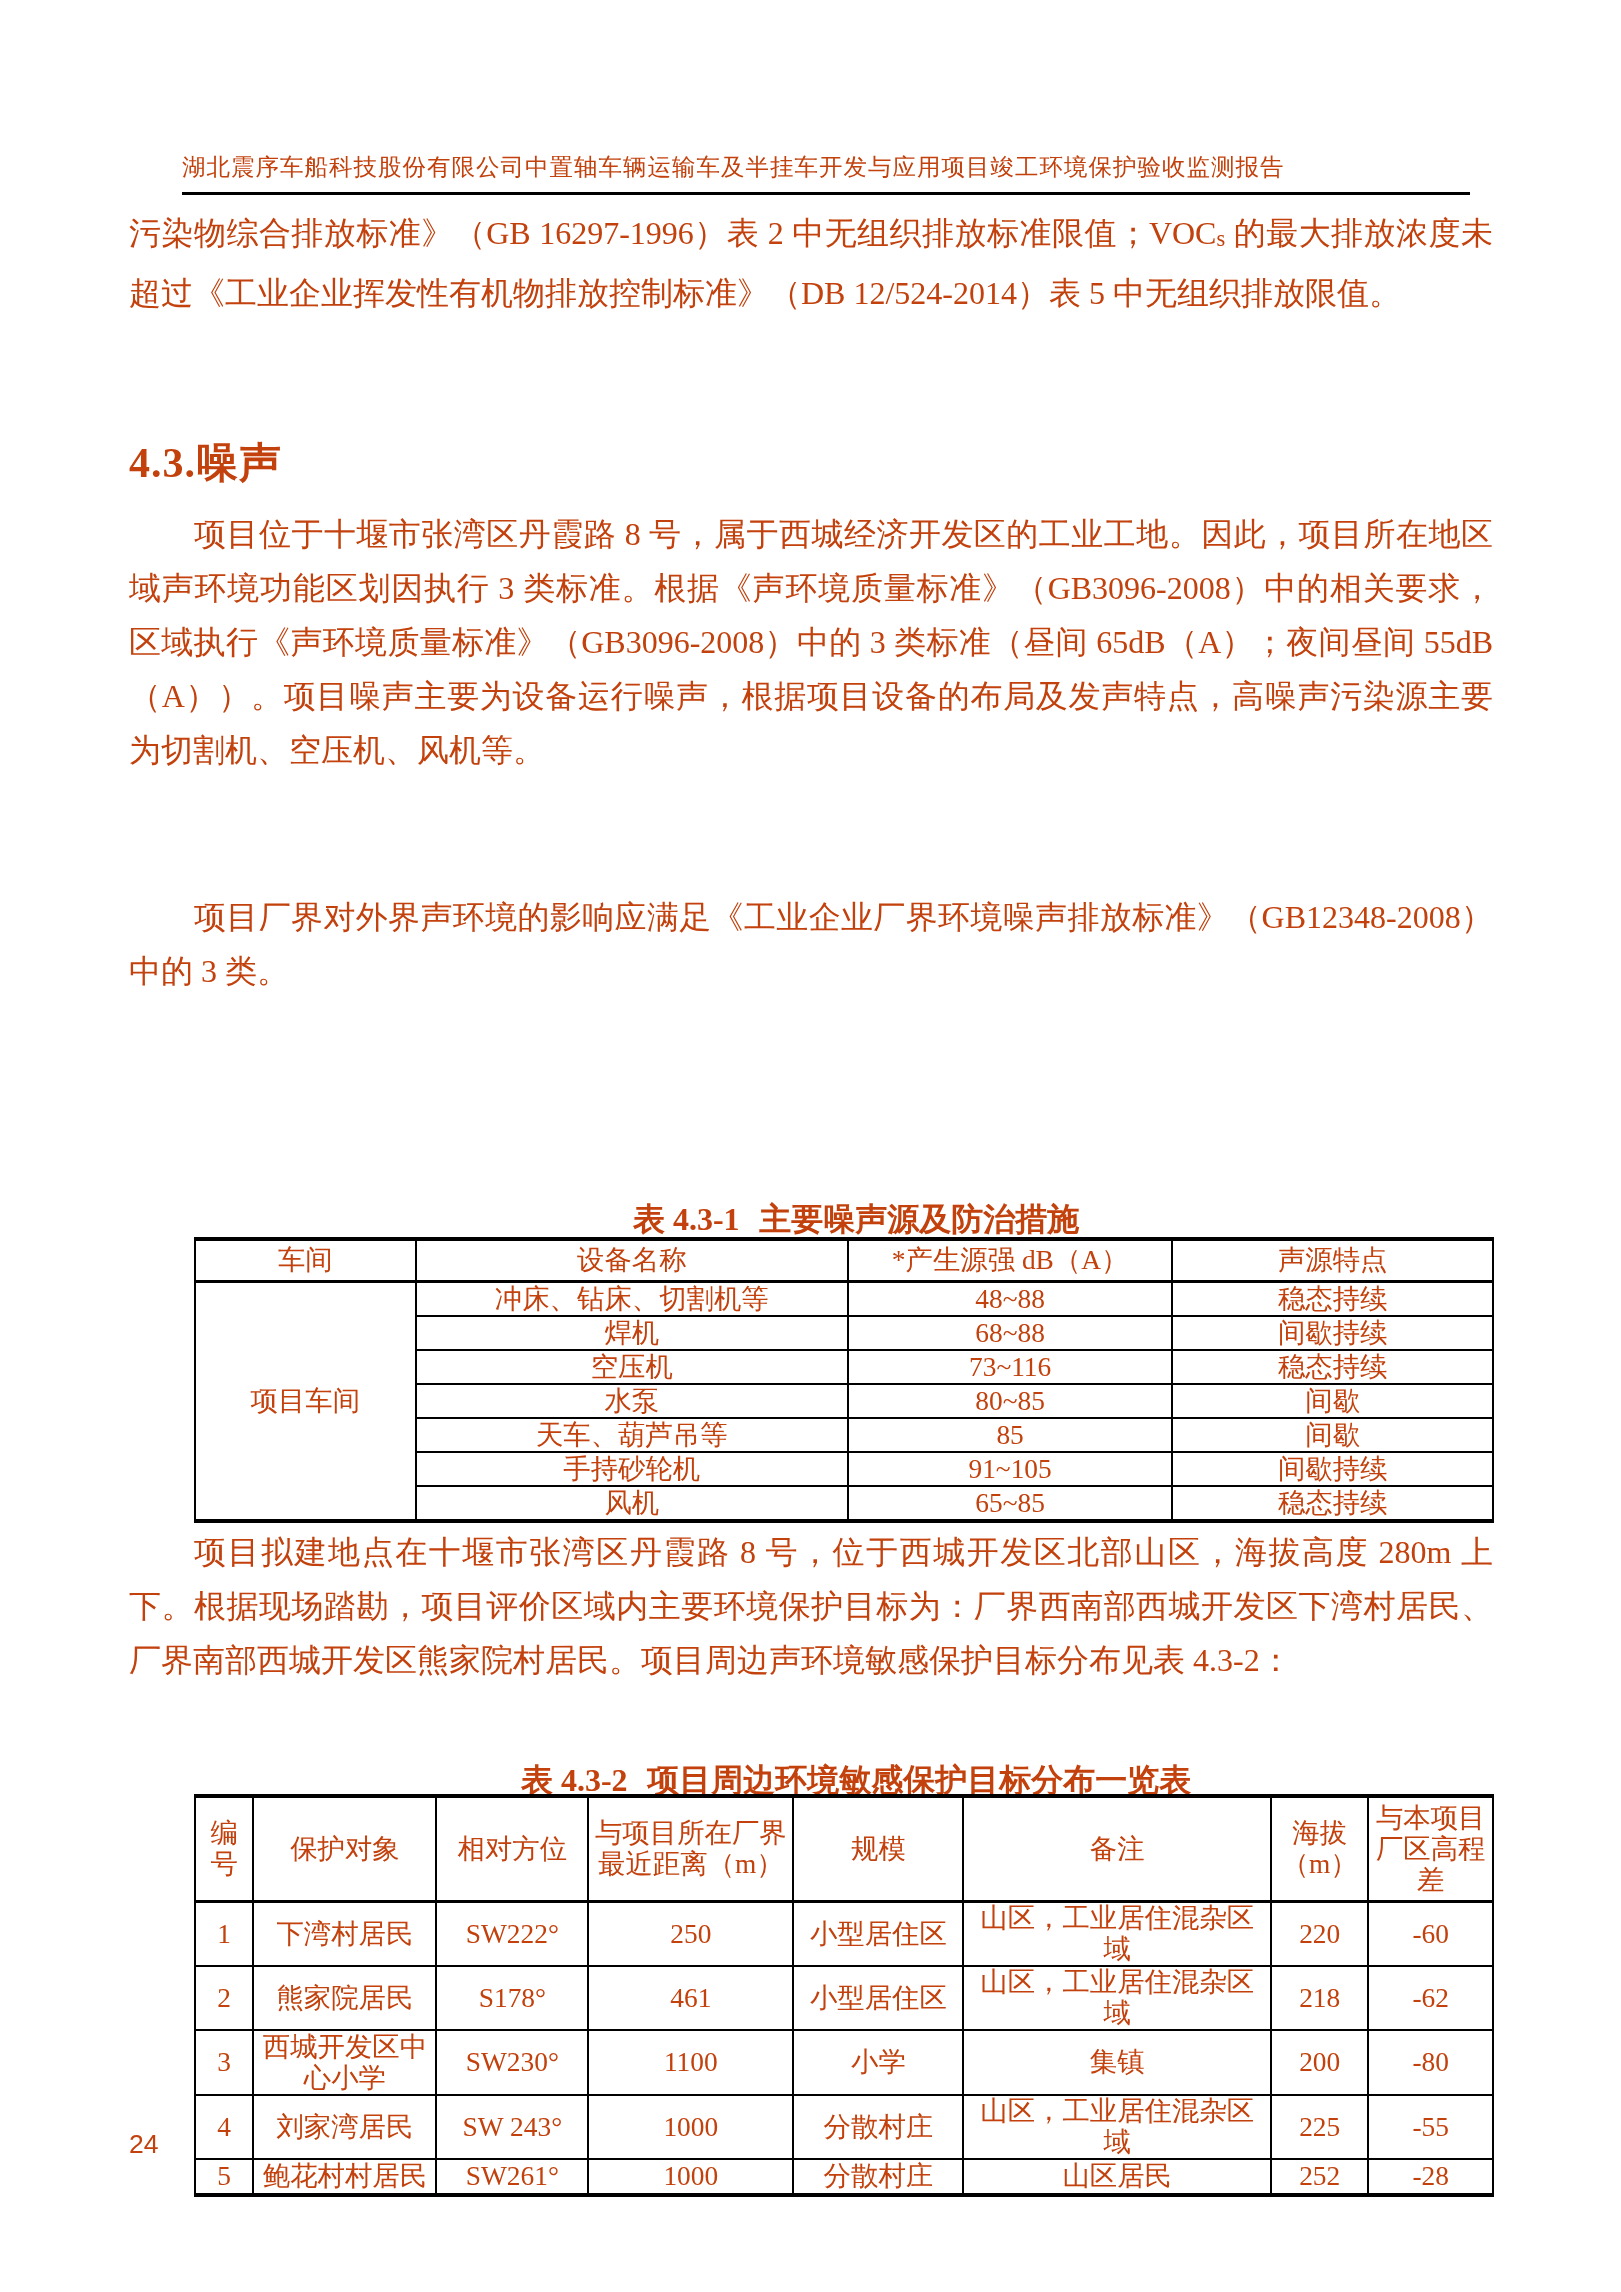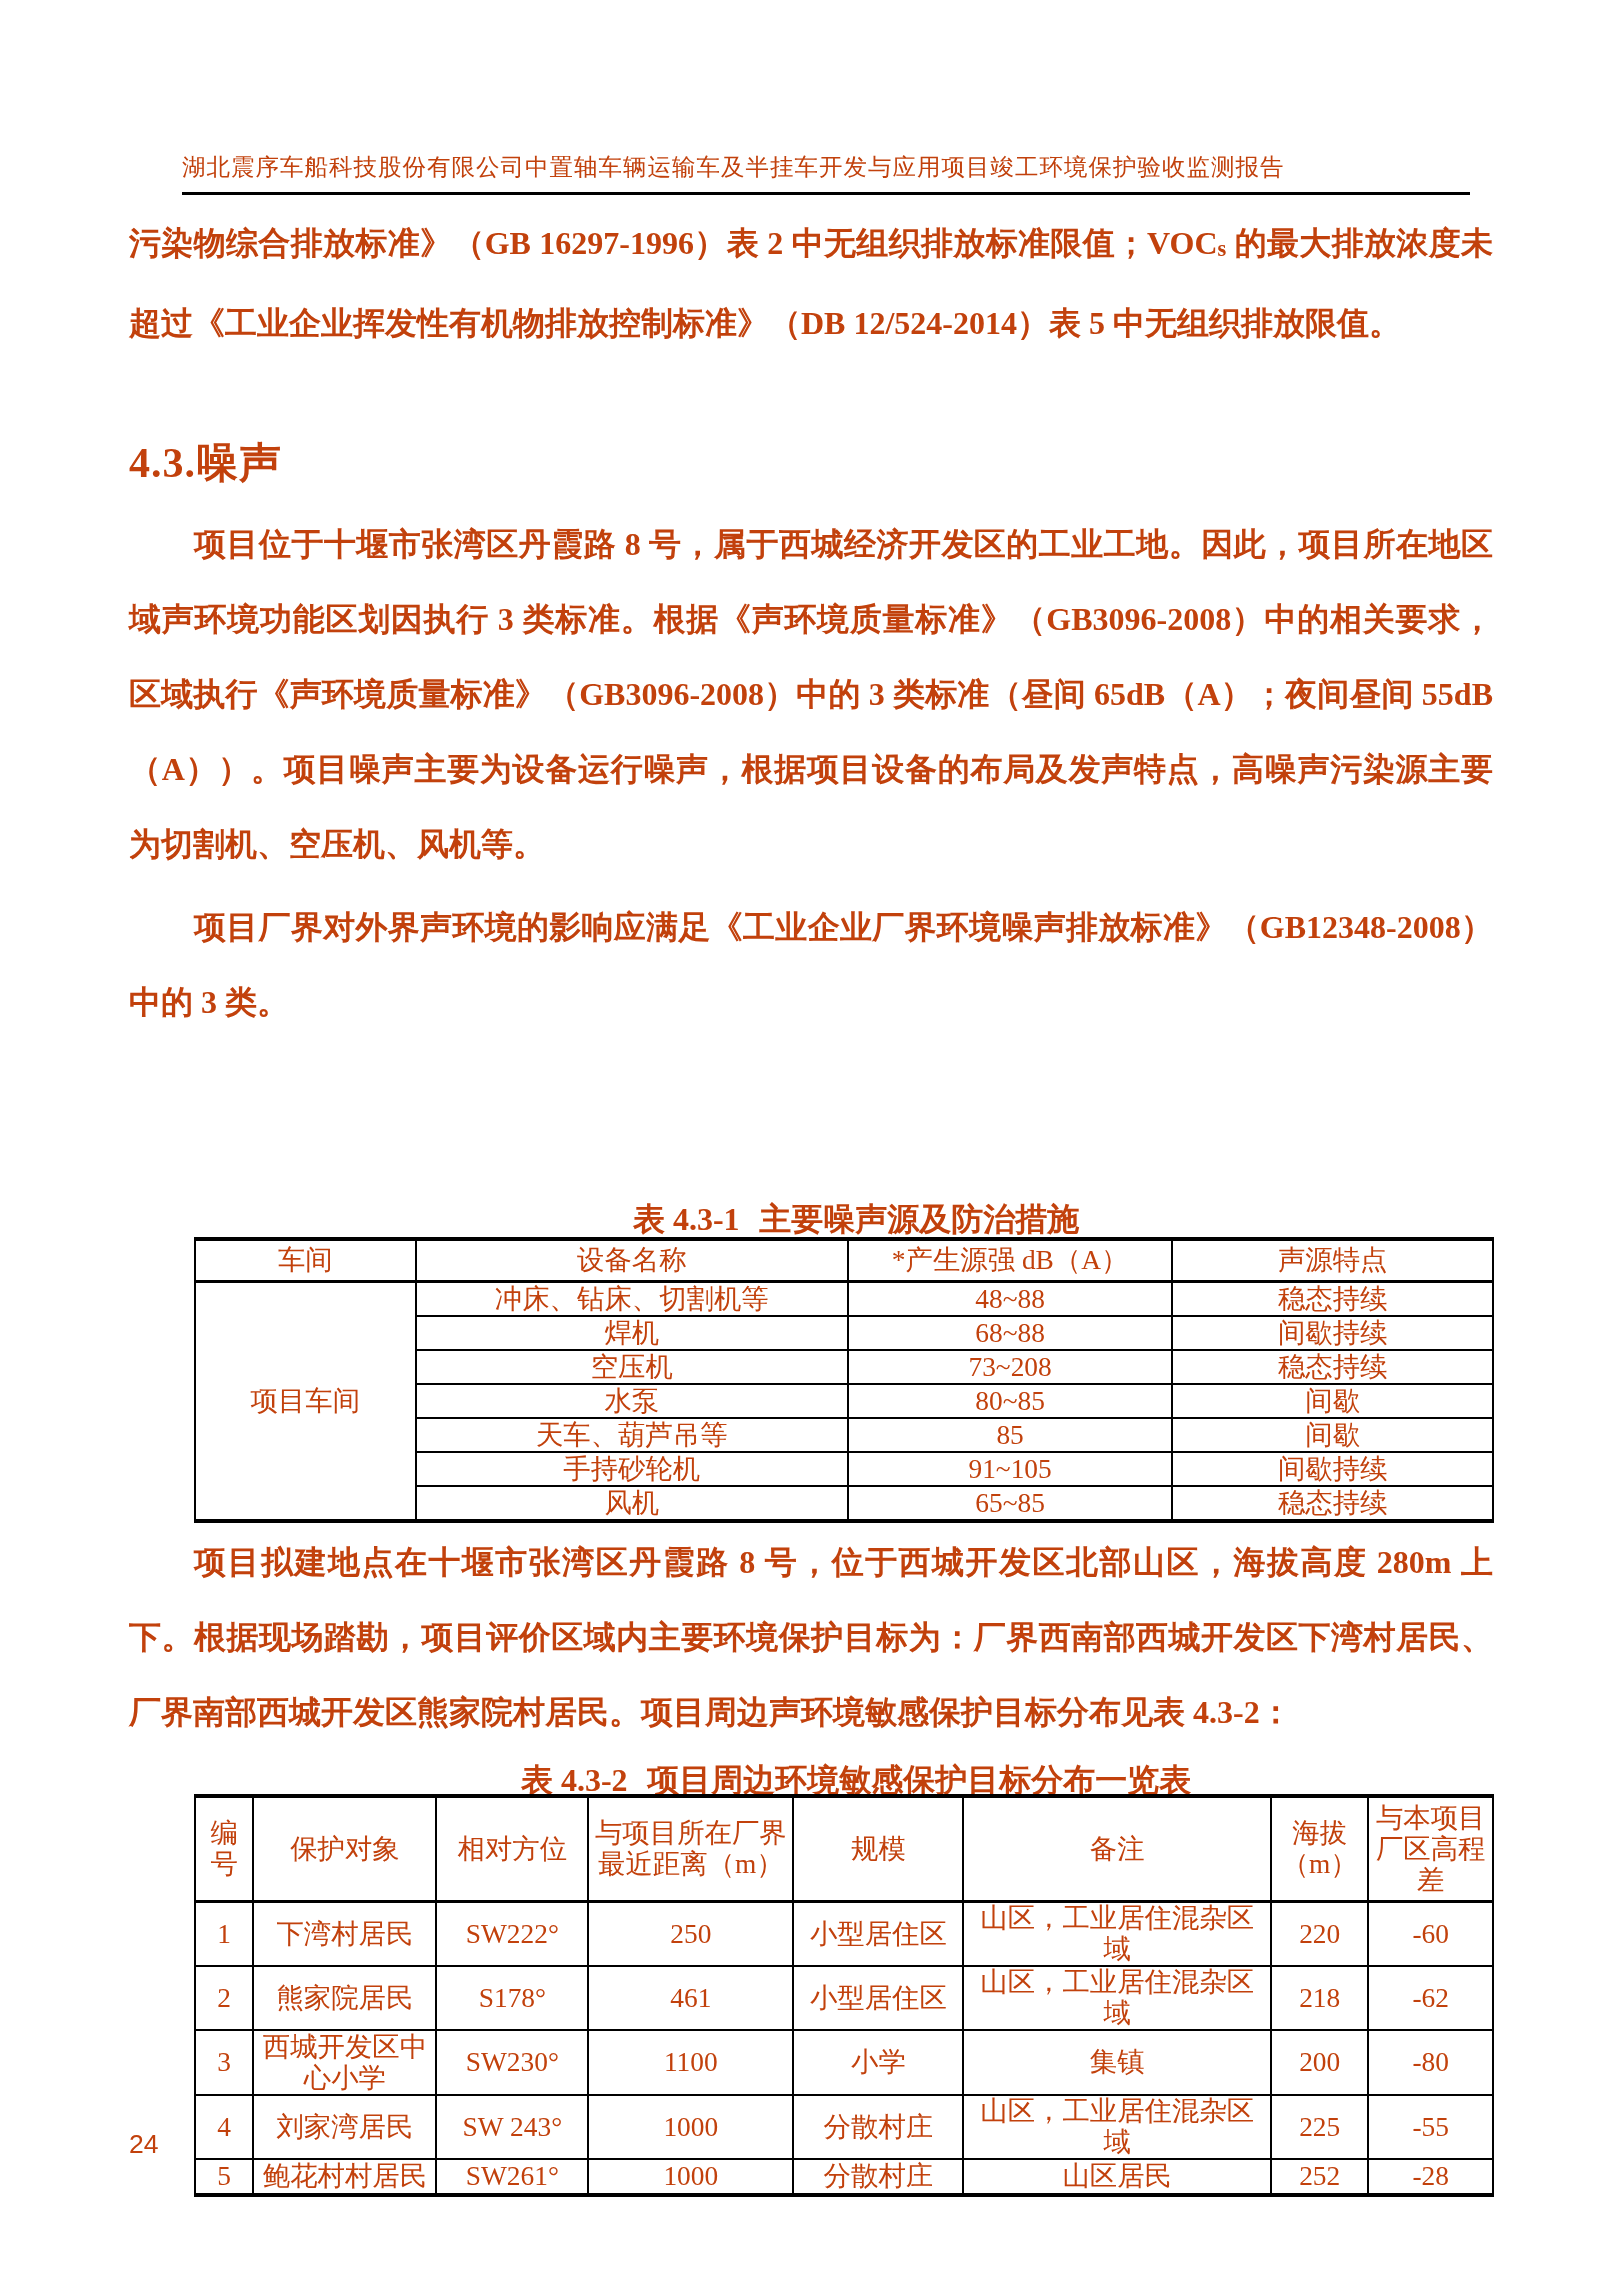--- a/index.html
+++ b/index.html
@@ -22,24 +22,23 @@
     letter-spacing: 1px;
     padding-bottom: 9.8px;
     border-bottom: 3.9px solid #000;
     white-space: nowrap;
   }
   .para {
     position: absolute;
     left: 129px;
     width: 1364px;
     font-size: 32px;
-    line-height: 75px;
+    line-height: 54px;
     text-align: justify;
     margin: 0;
-    font-weight: bold;
   }
   .para.indent { text-indent: 65px; }
   #p1 { top: 206px; }
   #p2 { top: 507px; }
   #p3 { top: 890px; }
   #p4 { top: 1043px; }
   #p5 { top: 1525px; }
   .sub { font-size: 22.5px; vertical-align: -2px; }
   .section-heading {
     position: absolute;
@@ -147,21 +146,21 @@
           <td>48~88</td>
           <td>稳态持续</td>
         </tr>
         <tr>
           <td>焊机</td>
           <td>68~88</td>
           <td>间歇持续</td>
         </tr>
         <tr>
           <td>空压机</td>
-          <td>73~208</td>
+          <td>73~116</td>
           <td>稳态持续</td>
         </tr>
         <tr>
           <td>水泵</td>
           <td>80~85</td>
           <td>间歇</td>
         </tr>
         <tr>
           <td>天车、葫芦吊等</td>
           <td>85</td>

